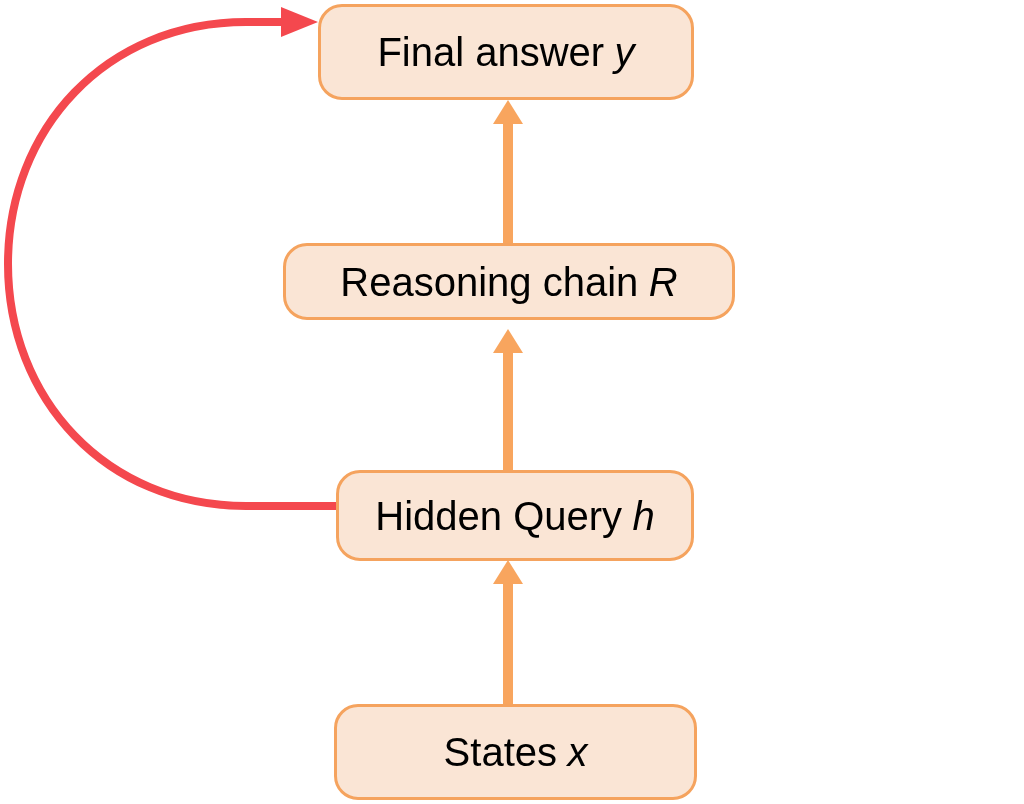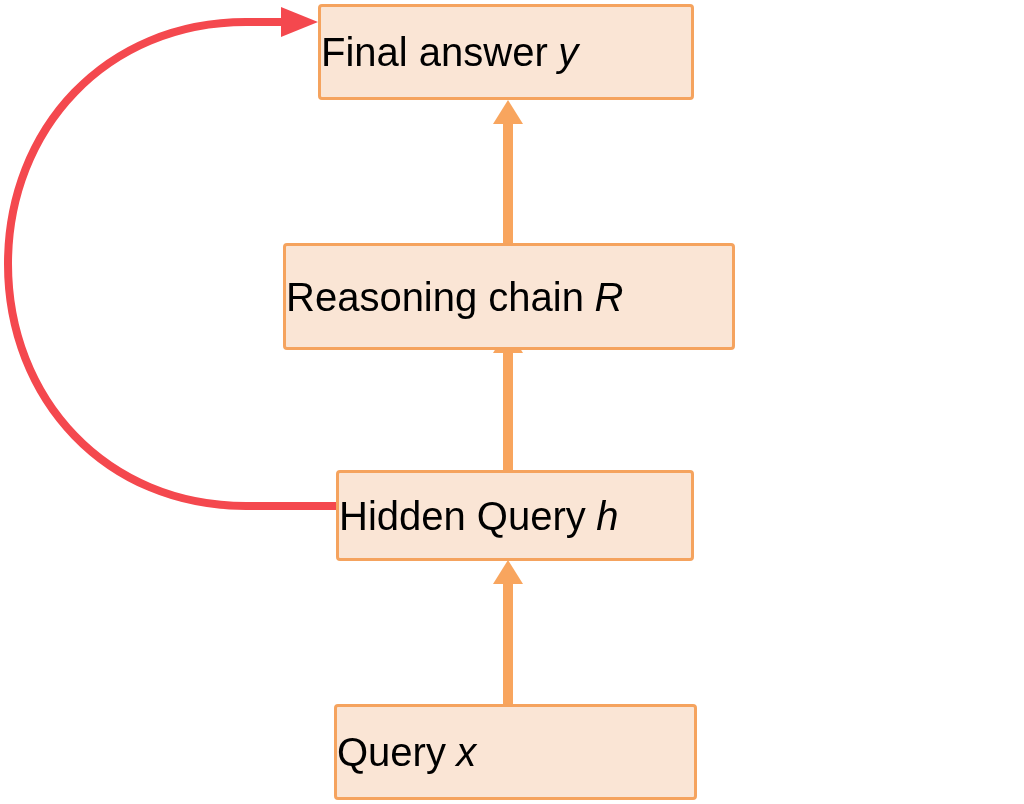--- a/index.html
+++ b/index.html
@@ -20,35 +20,35 @@
     left: 0;
     top: 0;
     width: 1024px;
     height: 804px;
   }
   .node {
     position: absolute;
     box-sizing: border-box;
     display: flex;
     align-items: center;
-    justify-content: flex-start;
+    justify-content: center;
     background: var(--box-fill, #FAE5D5);
     border: 3.5px solid var(--box-border, #F5A35E);
-    border-radius: 4px;
+    border-radius: 24px;
     font-size: 40px;
     line-height: 1;
     color: var(--text-color, #000000);
     white-space: nowrap;
   }
   .node .var {
     font-style: italic;
     margin-left: 0.26em;
   }
   .node-final     { left: 318px; top: 4px;   width: 376px; height: 96px; }
-  .node-reasoning { left: 283px; top: 243px; width: 452px; height: 107px; }
+  .node-reasoning { left: 283px; top: 243px; width: 452px; height: 77px; }
   .node-hidden    { left: 336px; top: 470px; width: 358px; height: 91px; }
   .node-query     { left: 334px; top: 704px; width: 363px; height: 96px; }
 </style>
 </head>
 <body>
 
 <div class="canvas">
 
   <svg class="arrow-layer" viewBox="0 0 1024 804" xmlns="http://www.w3.org/2000/svg">
 
@@ -86,17 +86,17 @@
   </div>
 
   <div class="node node-hidden">
     <span>
       <span>Hidden Query</span><span class="var">h</span>
     </span>
   </div>
 
   <div class="node node-query">
     <span>
-      <span>Query</span><span class="var">x</span>
+      <span>States</span><span class="var">x</span>
     </span>
   </div>
 
 </div>
 
 </body></html>

